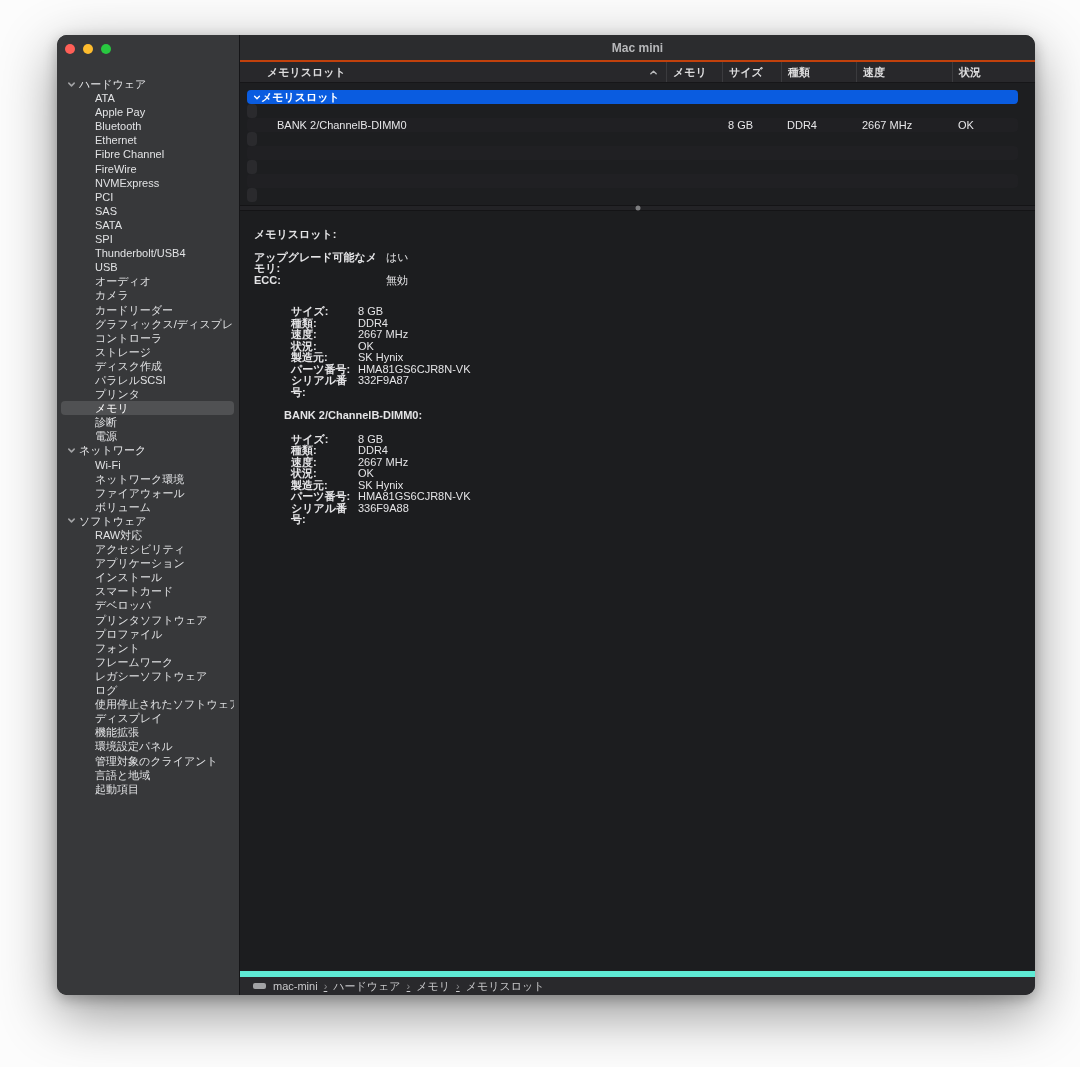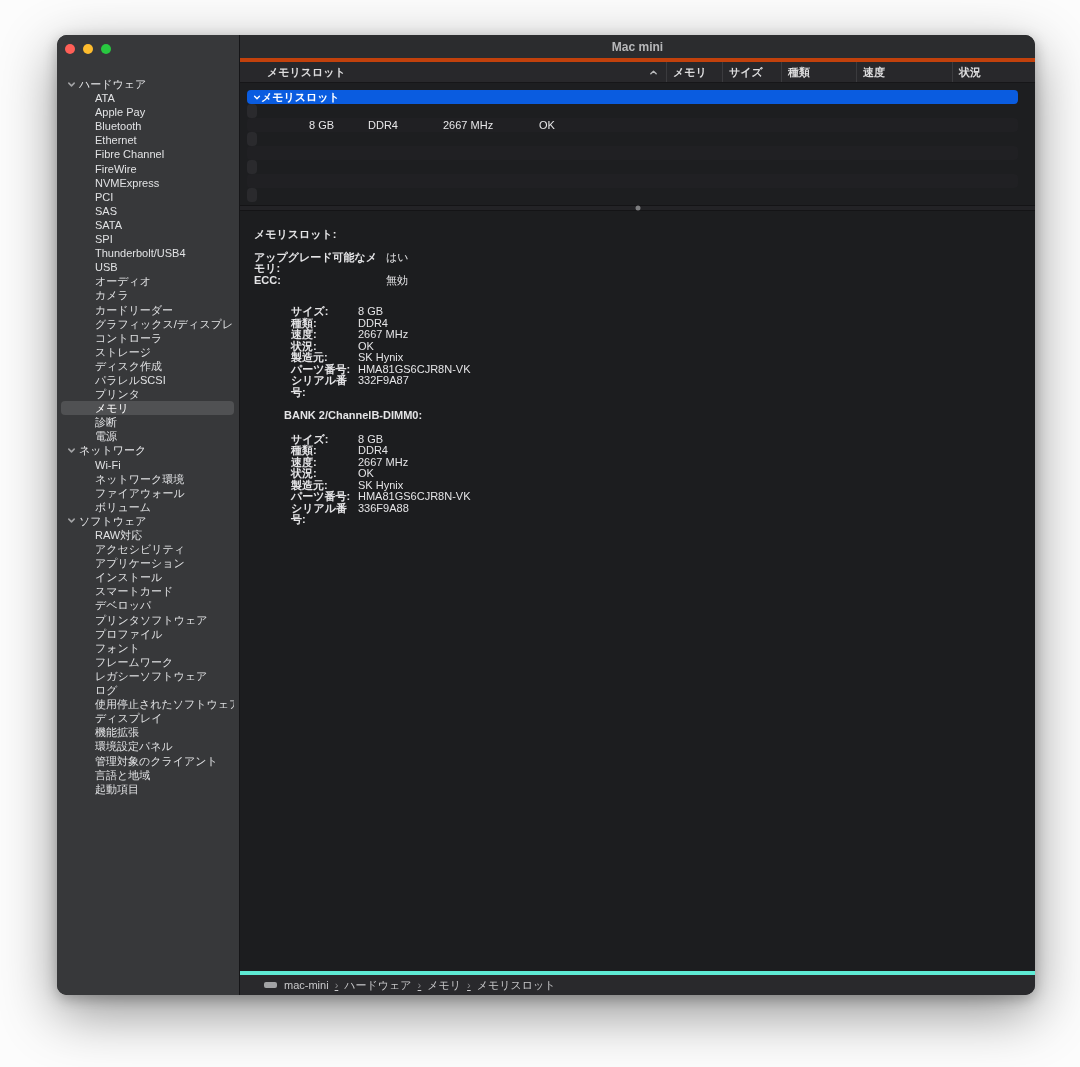--- a/index.html
+++ b/index.html
@@ -26,21 +26,21 @@
   .sb-list { margin-top:16px; font-size:11px; }
   .sb-row { height:14.1px; line-height:14.1px; display:flex; align-items:center;
             margin:0 5px 0 4px; border-radius:4px; white-space:nowrap; overflow:hidden; }
   .sb-group { padding-left:6px; color:#e8e9eb; }
   .sb-group .chev { color:#a2a3a5; display:inline-flex; width:12px; }
   .sb-item { padding-left:34px; color:#e1e2e4; }
   .sb-item.sel { background:#505153; color:#ffffff; }
   
   .main { flex:1; display:flex; flex-direction:column; min-width:0; }
   .titlebar {
-    height:27px; flex:0 0 27px; background:#2b2c2e; border-bottom:4px solid #c2410c;
+    height:27px; flex:0 0 27px; background:#2b2c2e; border-bottom:2px solid #c2410c;
     display:flex; align-items:center; justify-content:center;
     color:#b7b8ba; font-size:12px; font-weight:bold;
   }
   
   .thead {
     height:21px; flex:0 0 21px; background:#28282b; border-bottom:1px solid #161618;
     display:flex; align-items:center; font-size:11px; font-weight:bold; color:#dededf;
   }
   .hcell { height:100%; display:flex; align-items:center; padding-left:6px; border-left:1px solid #3b3b3e; }
   .hcell:first-child { border-left:none; padding-left:27px; }
@@ -65,22 +65,22 @@
   .d-title { font-weight:bold; margin-bottom:11px; }
   .d-row { display:flex; }
   .d-row .lbl { font-weight:bold; flex:0 0 auto; }
   .d-global .lbl { width:132px; }
   .bank { margin-top:20px; }
   .bank + .bank { margin-top:12px; }
   .bank-title { font-weight:bold; margin-left:30px; margin-bottom:12px; }
   .bank-fields { margin-left:37px; }
   .bank-fields .lbl { width:67px; }
   
-  .statusbar { height:24px; flex:0 0 24px; background:#29292c; border-top:4px solid #5eead4;
-               display:flex; align-items:center; padding-left:24px; font-size:11px; color:#c9c9cb;text-decoration:underline; }
+  .statusbar { height:24px; flex:0 0 24px; background:#29292c; border-top:6px solid #5eead4;
+               display:flex; align-items:center; padding-left:13px; font-size:11px; color:#c9c9cb;text-decoration:underline; }
   .crumb { display:inline-flex; align-items:center; }
   .crumb-sep { color:#88888a; margin:0 6px; }
   .mini-icon { width:13px; height:6px; border-radius:2px; background:#a2a3a5; display:inline-block; margin-right:7px; }
 </style>
 </head>
 <body>
 
 <div class="window">
 
   <div class="sidebar">
@@ -305,20 +305,21 @@
       <div>
           <div class="t-row light">
             <span class="tcell name-child" style="width: 419px; display: inline-block;">BANK 0/ChannelA-DIMM0</span>
             <span class="tcell val" style="width: 56px; display: inline-block;"></span>
             <span class="tcell val" style="width: 59px; display: inline-block;">8 GB</span>
             <span class="tcell val" style="width: 75px; display: inline-block;">DDR4</span>
             <span class="tcell val" style="width: 96px; display: inline-block;">2667 MHz</span>
             <span class="tcell val" style="flex: 1 1 0%; display: inline-block;">OK</span>
           </div>
           <div class="t-row dark">
+            <span class="tcell name-child" style="width: 419px; display: inline-block;">BANK 2/ChannelB-DIMM0</span>
             <span class="tcell val" style="width: 56px; display: inline-block;"></span>
             <span class="tcell val" style="width: 59px; display: inline-block;">8 GB</span>
             <span class="tcell val" style="width: 75px; display: inline-block;">DDR4</span>
             <span class="tcell val" style="width: 96px; display: inline-block;">2667 MHz</span>
             <span class="tcell val" style="flex: 1 1 0%; display: inline-block;">OK</span>
           </div>
           <div class="t-row light"></div>
           <div class="t-row dark"></div>
           <div class="t-row light"></div>
           <div class="t-row dark"></div>

